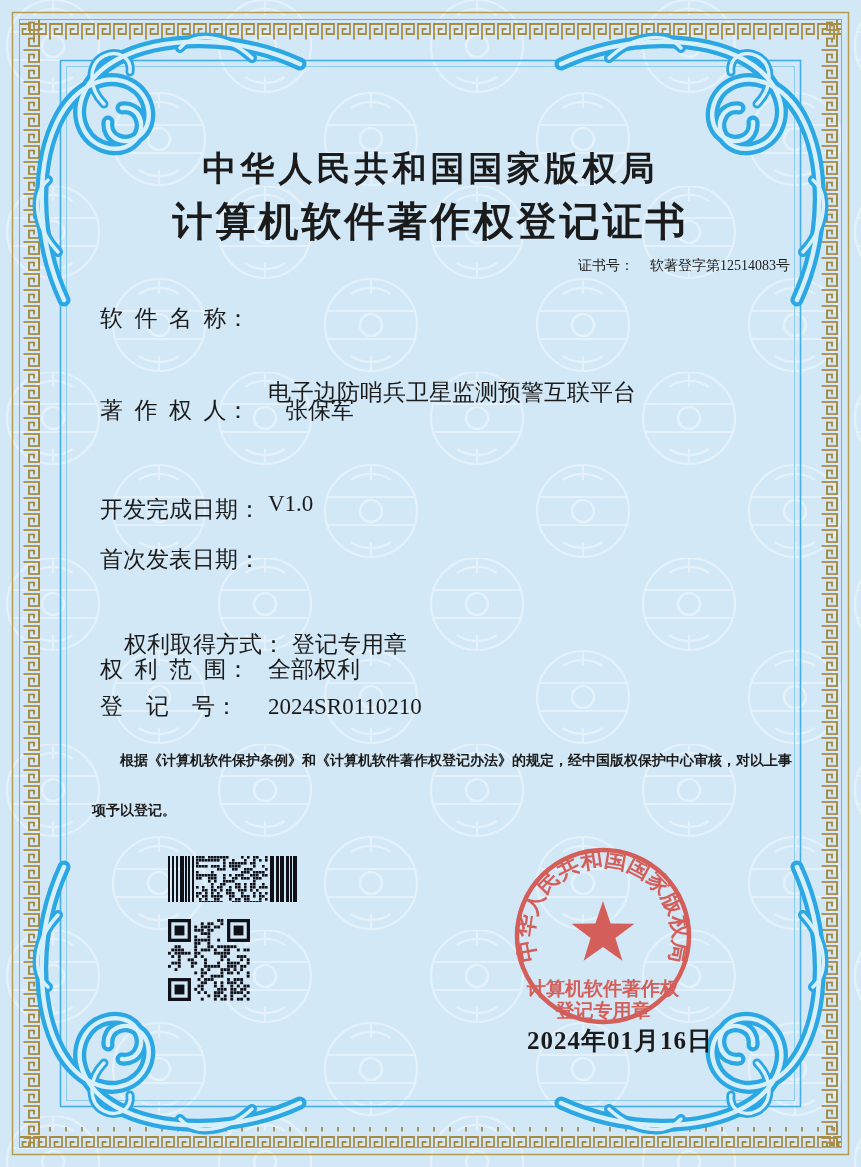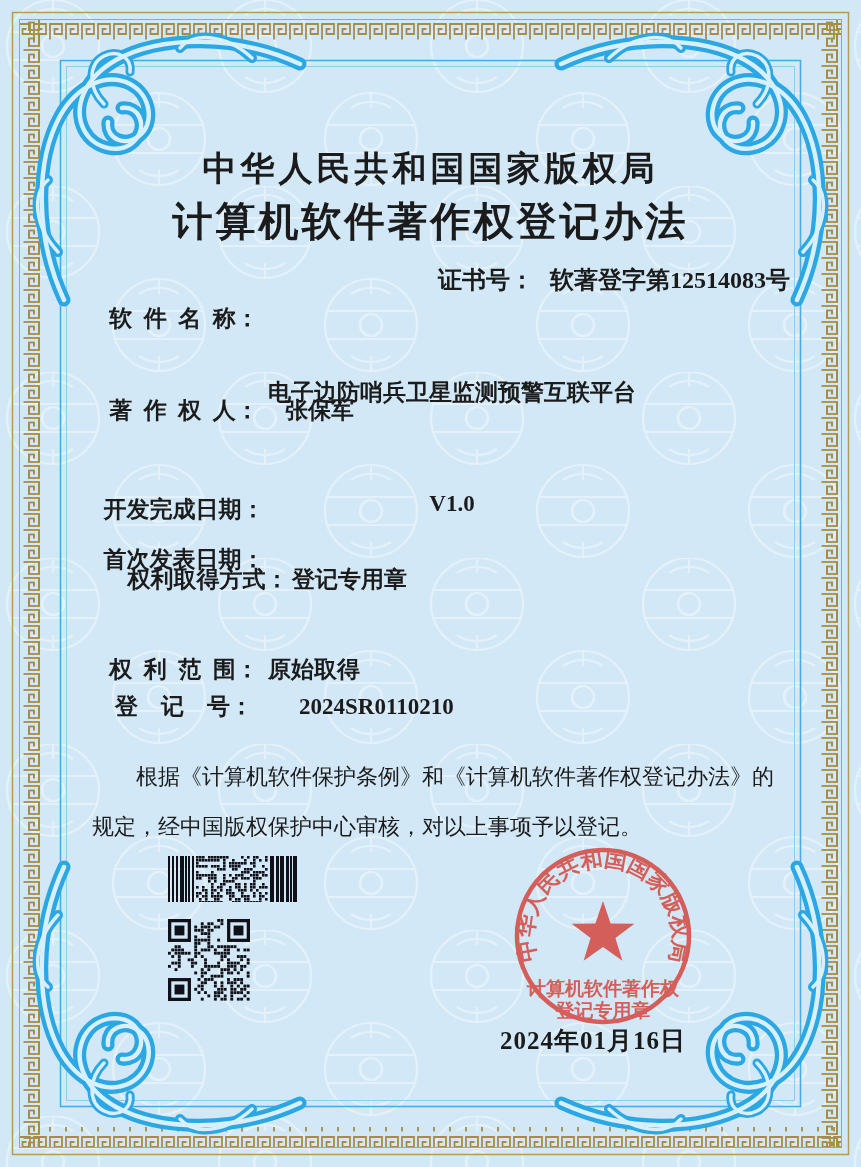--- a/index.html
+++ b/index.html
@@ -6,27 +6,27 @@
   .certificate{
     position:relative;width:861px;height:1167px;overflow:hidden;
     background:#d2e8f6;
     font-family:"Liberation Serif","DejaVu Serif",serif;
     color:#1b1b1b;
   }
   .layer{position:absolute;left:0;top:0;pointer-events:none;}
   .txt{position:absolute;}
   .authority{top:146px;left:0;width:861px;text-align:center;font-size:34px;font-weight:700;letter-spacing:4px;}
   .cert-title{top:194px;left:0;width:861px;text-align:center;font-size:40px;font-weight:700;letter-spacing:3px;}
-  .cert-no{top:264px;right:71px;font-size:24px;font-weight:700;}
+  .cert-no{top:257px;right:71px;font-size:14px;font-weight:400;}
   .cert-no .cv{margin-left:16px;}
-  .row{position:absolute;left:100px;display:flex;font-size:23px;font-weight:700;line-height:37px;text-align:center;}
+  .row{position:absolute;left:100px;display:flex;font-size:23px;font-weight:400;line-height:37px;}
   .row .lab{width:168px;flex:none;white-space:pre;}
   .row .val{white-space:pre;}
-  .statement{top:752px;left:92px;width:700px;font-size:22px;font-weight:400;line-height:50px;text-indent:2em;}
-  .issue-date{top:1024px;left:500px;width:240px;text-align:left;font-size:25px;font-weight:700;letter-spacing:1px;}
+  .statement{top:736px;left:92px;width:700px;font-size:14px;font-weight:700;line-height:50px;text-indent:2em;}
+  .issue-date{top:1024px;left:500px;width:240px;text-align:center;font-size:25px;font-weight:700;letter-spacing:1px;}
   .o1{stroke:#2ba7e4;stroke-width:13;fill:none;stroke-linecap:round;}
   .o2{stroke:#2ba7e4;stroke-width:10;fill:none;stroke-linecap:round;}
   .o3{stroke:#2ba7e4;stroke-width:9;fill:none;stroke-linecap:round;}
   .hl1{stroke:#d8effc;stroke-width:4.5;fill:none;stroke-linecap:round;}
   .hl2{stroke:#d8effc;stroke-width:3.5;fill:none;stroke-linecap:round;}
   .seal-text{font-family:"Liberation Serif","DejaVu Serif",serif;font-weight:700;fill:#d5463e;}
 </style>
 </head>
 <body>
 
@@ -94,21 +94,21 @@
       <path id="ringPath" d="M537,960 A70,70 0 1 1 669,960" fill="none" stroke="none"></path>
       <text class="seal-text" font-size="22">
         <textPath href="#ringPath" startOffset="0" textLength="268" lengthAdjust="spacingAndGlyphs">中华人民共和国国家版权局</textPath>
       </text>
       <text class="seal-text" x="603" y="995" font-size="19" text-anchor="middle">计算机软件著作权</text>
       <text class="seal-text" x="603" y="1017" font-size="19" text-anchor="middle">登记专用章</text>
     </g>
   </svg>
 
   <div class="txt authority">中华人民共和国国家版权局</div>
-  <div class="txt cert-title">计算机软件著作权登记办法</div>
+  <div class="txt cert-title">计算机软件著作权登记证书</div>
   <div class="txt cert-no">
     <span>证书号：</span><span class="cv">软著登字第12514083号</span>
   </div>
 
   <div class="row" style="top:300px;">
     <span class="lab">软  件  名  称：</span>
     <span class="val">
       <div>电子边防哨兵卫星监测预警互联平台</div>
       <div>V1.0</div>
     </span>
@@ -116,29 +116,29 @@
   <div class="row" style="top:392px;gap:17px;">
     <span class="lab">著  作  权  人：</span>
     <span class="val">张保军</span>
   </div>
   <div class="row" style="top:491px;">
     <span class="lab">开发完成日期：</span>
   </div>
   <div class="row" style="top:541px;">
     <span class="lab">首次发表日期：</span>
   </div>
-  <div class="row" style="top:561px;padding-left:24px;">
+  <div class="row" style="top:626px;padding-left:24px;">
     <span class="lab">权利取得方式：</span>
     <span class="val">登记专用章</span>
   </div>
   <div class="row" style="top:651px;">
     <span class="lab">权  利  范  围：</span>
-    <span class="val">原始取得</span>
-  </div>
-  <div class="row" style="top:688px;gap:31px;">
+    <span class="val">全部权利</span>
+  </div>
+  <div class="row" style="top:688px;">
     <span class="lab">登　记　号：</span>
     <span class="val">2024SR0110210</span>
   </div>
 
   <div class="txt statement">根据《计算机软件保护条例》和《计算机软件著作权登记办法》的规定，经中国版权保护中心审核，对以上事项予以登记。</div>
 
   <svg class="layer" id="bc" style="left:168px;top:856px;" width="130" height="46" viewBox="0 0 130 46" aria-hidden="true">
       <rect x="0" y="0" width="2" height="46" fill="#101018"></rect>
       <rect x="4" y="0" width="2" height="46" fill="#101018"></rect>
       <rect x="8" y="0" width="2" height="46" fill="#101018"></rect>

